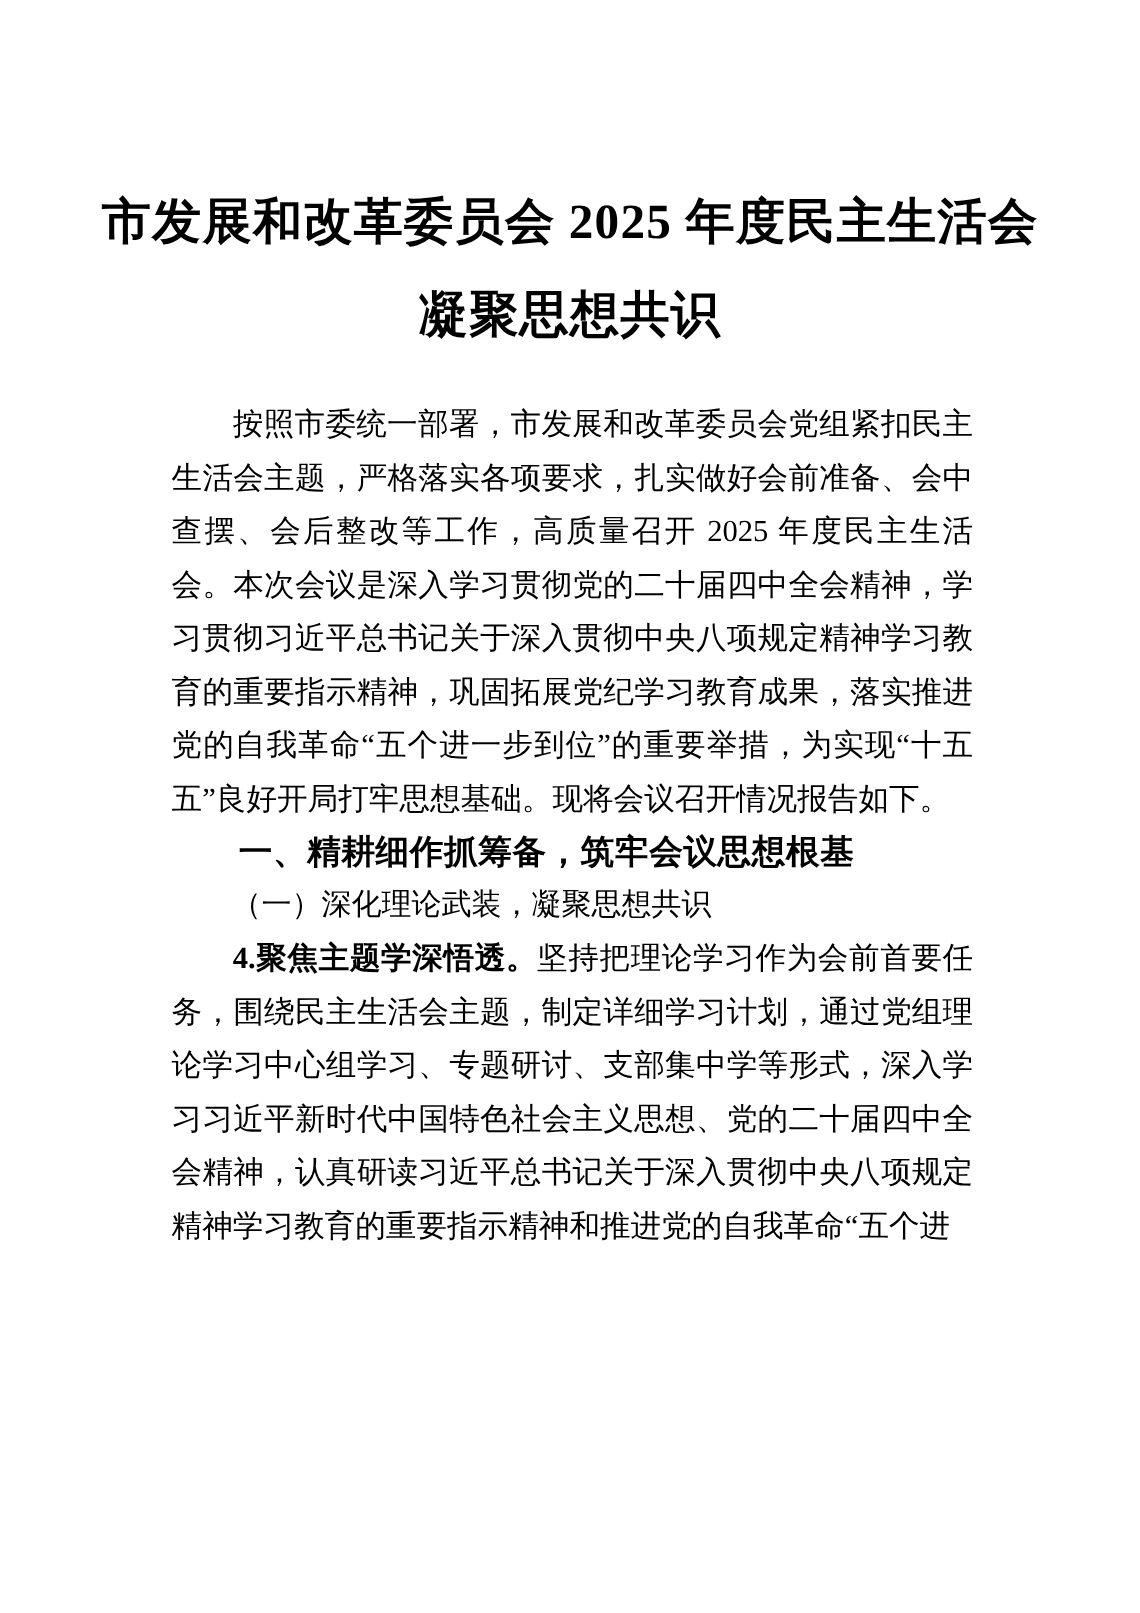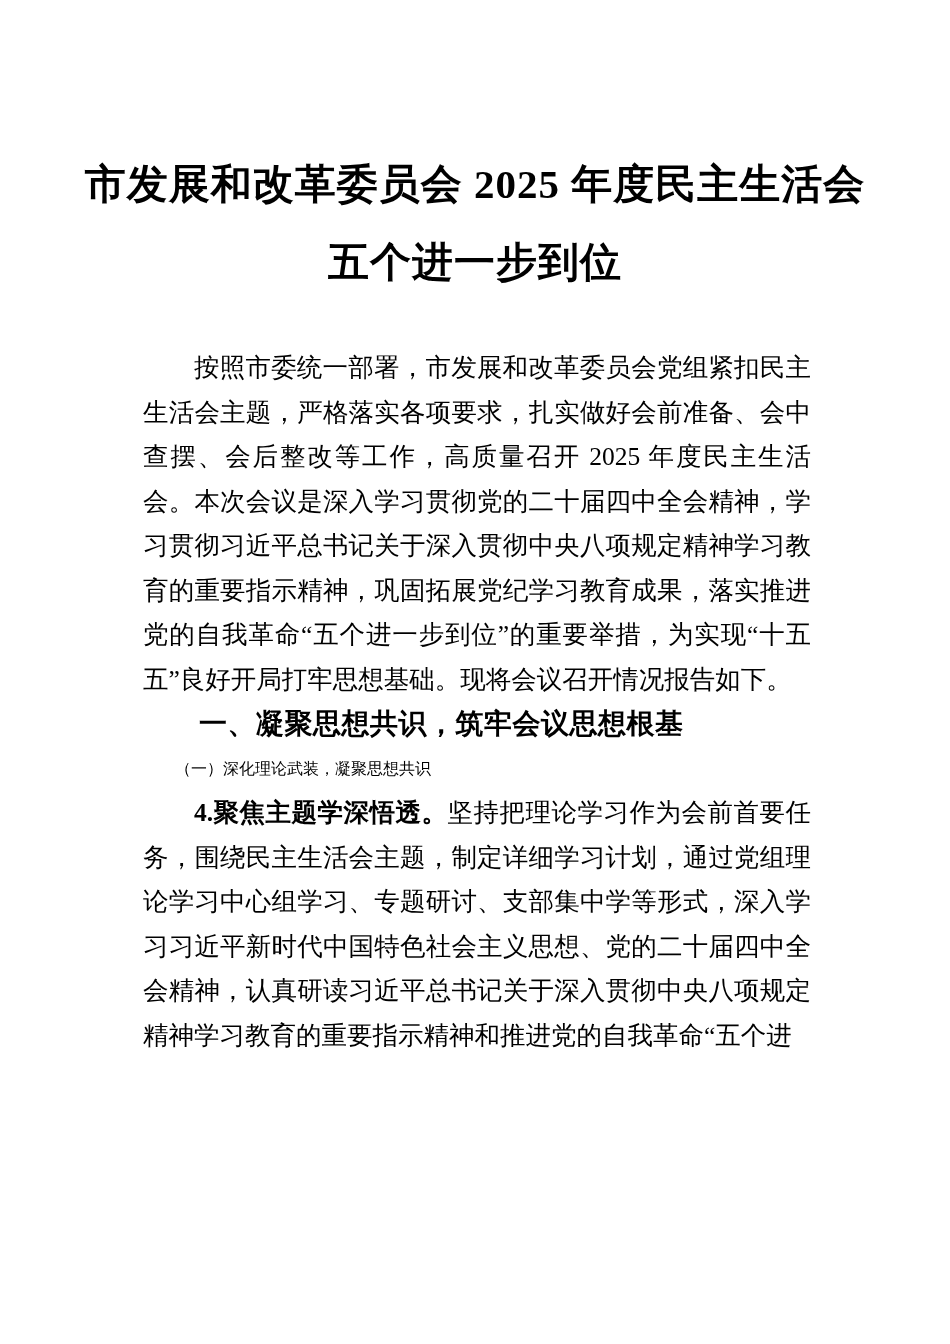--- a/index.html
+++ b/index.html
@@ -22,21 +22,21 @@
     width: 950px;
     text-align: center;
     font-family: "Liberation Serif", "DejaVu Serif", serif;
     font-weight: bold;
     font-size: 41px;
     line-height: 78px;
     letter-spacing: 1px;
   }
   .body-block {
     position: absolute;
-    top: 346px;
+    top: 332px;
     left: 143px;
     width: 668px;
     font-family: "Liberation Serif", "DejaVu Serif", serif;
     font-size: 25.5px;
     line-height: 44.5px;
     text-align: justify;
     text-justify: inter-character;
     line-break: strict;
   }
   .para {
@@ -47,42 +47,42 @@
     margin: 0;
     text-indent: 2em;
     font-family: "Liberation Sans", "DejaVu Sans", sans-serif;
     font-weight: bold;
     font-size: 28px;
     letter-spacing: 0.5px;
   }
   .h2 {
     margin: 0;
     text-indent: 2em;
-    font-size: 16px;
+    font-size: 25px;
     font-weight: normal;
   }
   .lead-bold {
     font-weight: bold;
   }
 </style>
 </head>
 <body>
 
 <div class="page">
 
   <div class="title-block">
     <div>市发展和改革委员会 2025 年度民主生活会</div>
-    <div>五个进一步到位</div>
+    <div>凝聚思想共识</div>
   </div>
 
   <div class="body-block">
 
     <p class="para">按照市委统一部署，市发展和改革委员会党组紧扣民主生活会主题，严格落实各项要求，扎实做好会前准备、会中查摆、会后整改等工作，高质量召开 2025 年度民主生活会。本次会议是深入学习贯彻党的二十届四中全会精神，学习贯彻习近平总书记关于深入贯彻中央八项规定精神学习教育的重要指示精神，巩固拓展党纪学习教育成果，落实推进党的自我革命“五个进一步到位”的重要举措，为实现“十五五”良好开局打牢思想基础。现将会议召开情况报告如下。</p>
 
-    <p class="h1">一、凝聚思想共识，筑牢会议思想根基</p>
+    <p class="h1">一、精耕细作抓筹备，筑牢会议思想根基</p>
 
 
     <p class="h2">（一）深化理论武装，凝聚思想共识</p>
 
     <p class="para"><span class="lead-bold">4.聚焦主题学深悟透。</span><span>坚持把理论学习作为会前首要任务，围绕民主生活会主题，制定详细学习计划，通过党组理论学习中心组学习、专题研讨、支部集中学等形式，深入学习习近平新时代中国特色社会主义思想、党的二十届四中全会精神，认真研读习近平总书记关于深入贯彻中央八项规定精神学习教育的重要指示精神和推进党的自我革命“五个进</span></p>
 
   </div>
 
 </div>
 

